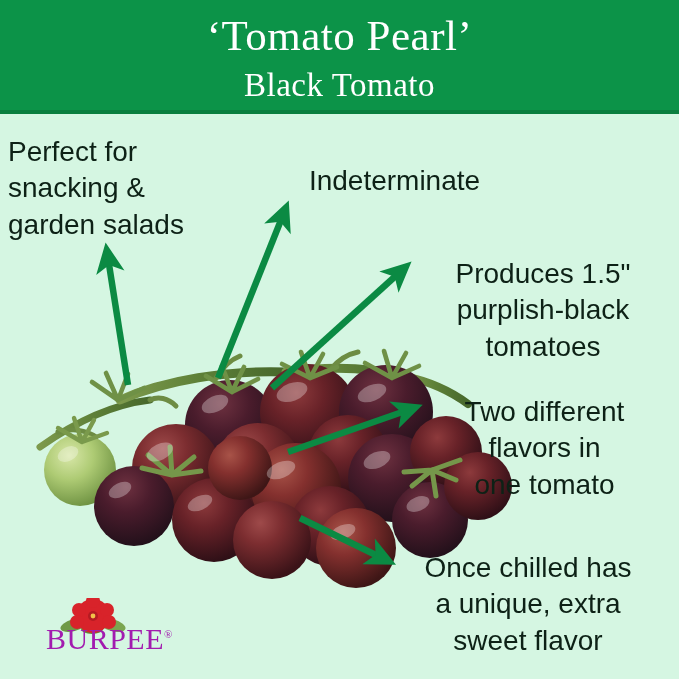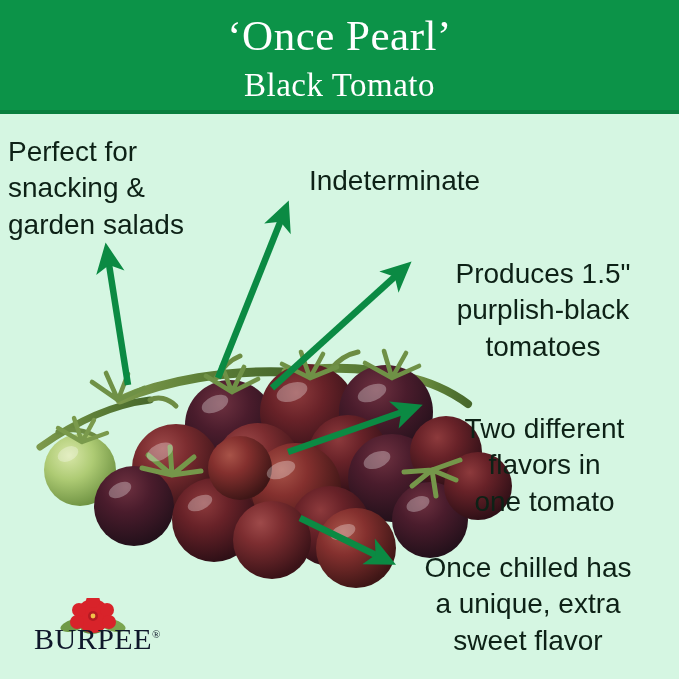--- a/index.html
+++ b/index.html
@@ -58,61 +58,61 @@
   .callout {
     position: absolute;
     color: #0d2116;
     font-size: 28px;
     line-height: 1.30;
     white-space: pre-line;
   }
   #callout-snacking  { left: 8px;   top: 134px; width: 240px; text-align: left; }
   #callout-indet     { left: 282px; top: 163px; width: 225px; text-align: center; }
   #callout-produces  { left: 418px; top: 256px; width: 250px; text-align: center; }
-  #callout-flavors   { left: 422px; top: 394px; width: 245px; text-align: center; margin-top: 17px; }
+  #callout-flavors   { left: 422px; top: 394px; width: 245px; text-align: center; }
   #callout-chilled   { left: 388px; top: 550px; width: 280px; text-align: center; }
 
   
   #art {
     position: absolute;
     left: 0; top: 0;
     width: 679px;
     height: 679px;
   }
 
   
   #logo {
     position: absolute;
     left: 30px;
     top: 598px;
     width: 140px;
     height: 56px;
   }
   #logo-word {
     position: absolute;
-    left: 4px;
+    left: 16px;
     bottom: 0;
     font-family: "Liberation Serif", serif;
     font-size: 30px;
     letter-spacing: 0.5px;
-    color: #0f172a;
+    color: #a21caf;
     line-height: 1;
   }
   #logo-tm {
     font-size: 11px;
     vertical-align: super;
   }
 </style>
 </head>
 <body>
 
 <div id="card">
 
   <div id="header">
-    <div id="title">‘Once Pearl’</div>
+    <div id="title">‘Tomato Pearl’</div>
     <div id="subtitle">Black Tomato</div>
   </div>
   <div id="header-rule"></div>
 
   <svg id="art" viewBox="0 0 679 679">
     <defs>
       <radialGradient id="tomGlossA" cx="35%" cy="28%" r="72%">
         <stop offset="0%" stop-color="#9e4a4a"></stop>
         <stop offset="38%" stop-color="#7c2d30"></stop>
         <stop offset="100%" stop-color="#3b1318"></stop>

